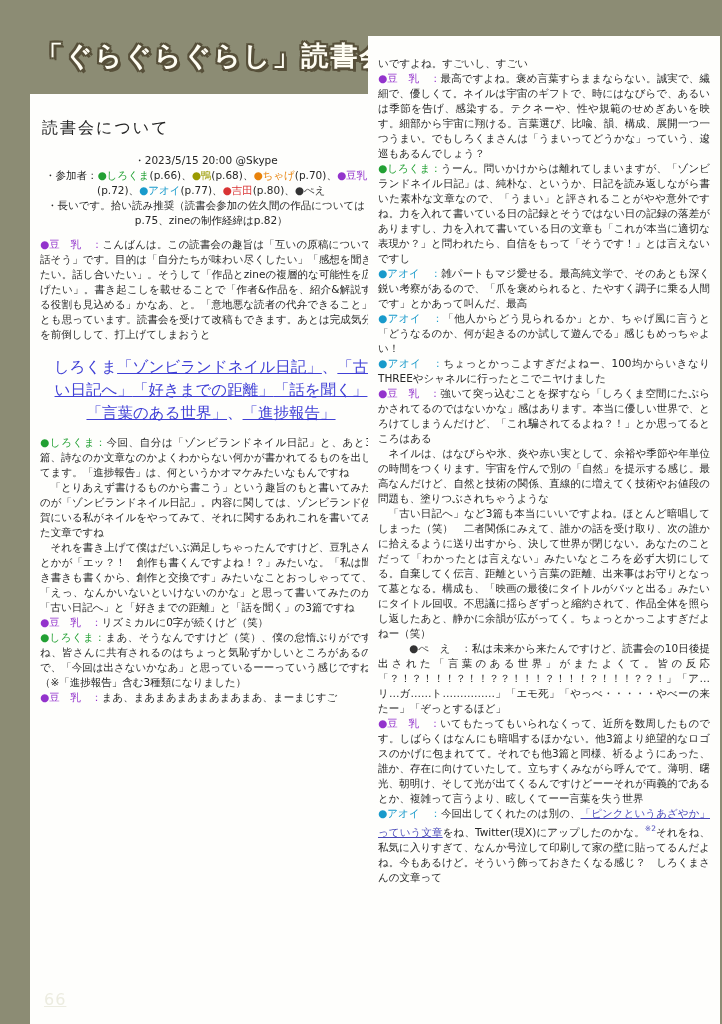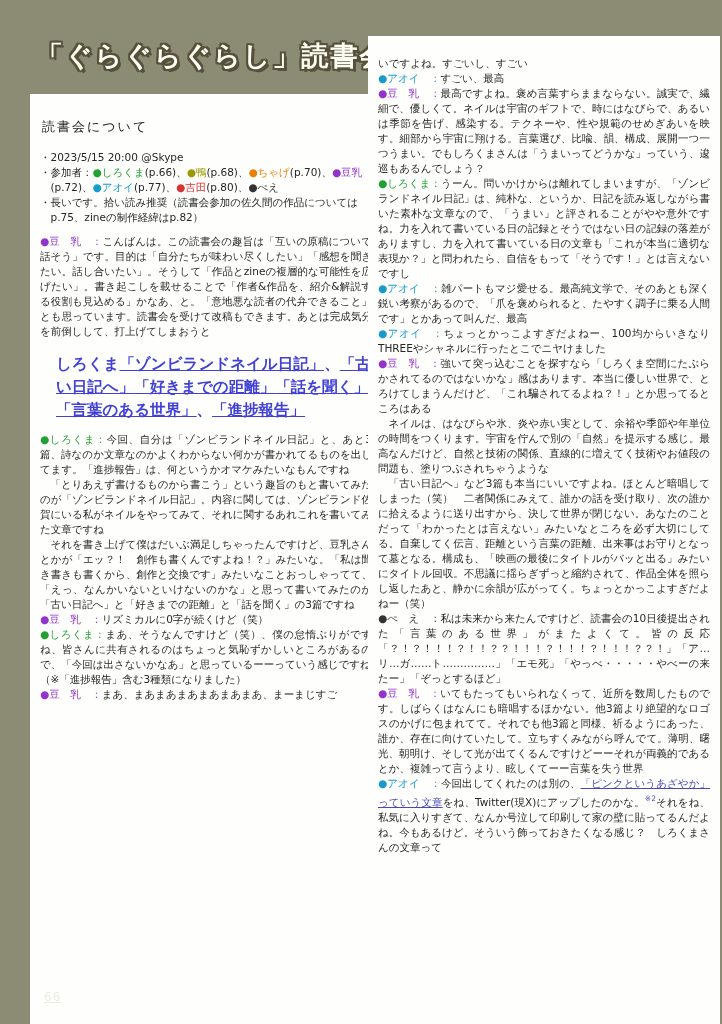--- a/index.html
+++ b/index.html
@@ -17,41 +17,41 @@
       3px 3px 0 #57503A;
     white-space:nowrap;
   }
   .panel{
     position:absolute;background:#FEFEFC;overflow:hidden;
     padding:20px 10px;color:#262626;
   }
   .panel.left{left:30px;top:94px;width:332px;height:890px;}
   .panel.right{left:368px;top:36px;width:332px;height:948px;}
   .section-title{
-    font-size:13px;font-weight:normal;letter-spacing:2px;color:#222;
+    font-size:16px;font-weight:normal;letter-spacing:2px;color:#222;
     margin:4px 0 14px 2px;
   }
   .meta{
     list-style:none;margin:0 0 9px 0;padding:0;
     font-size:10.5px;line-height:15px;
   }
-  .meta li{padding-left:1em;text-indent:-1em;}
+  .meta li{padding-left:1em;text-indent:-1em;text-align:center;}
   .blocks{font-size:10.5px;line-height:15px;text-align:justify;}
   .para.indent{text-indent:1em;}
   .heading{
     color:#4141D6;font-size:15.5px;line-height:23px;
-    margin:14px 0 10px 16px;text-align:left;font-weight:bold;
+    margin:14px 0 10px 10px;text-align:center;font-weight:normal;
   }
   .heading .link{color:inherit;}
   .speaker{font-weight:normal;}
   .link{color:#4848B8;text-decoration:underline;text-underline-offset:1px;cursor:pointer;}
   .sup{font-size:7.5px;vertical-align:super;color:#4848B8;}
   .page-number{
     position:absolute;left:44px;top:990px;
-    font-size:12px;color:#ECECE0;letter-spacing:1px;text-decoration:underline;
+    font-size:16px;color:#ECECE0;letter-spacing:1px;text-decoration:underline;
   }
 </style>
 </head>
 <body>
 
 <div class="title-banner">「ぐらぐらぐらし」読書会</div>
 
 <div class="panel left">
   <div class="section-title">読書会について</div>
   <ul class="meta" id="meta-list">
@@ -68,27 +68,27 @@
       <div class="dialogue"><span class="speaker" style="color: rgb(147, 51, 204);">●豆　乳　：</span><span>リズミカルに0字が続くけど（笑）</span></div>
       <div class="dialogue"><span class="speaker" style="color: rgb(34, 160, 51);">●しろくま：</span><span>まあ、そうなんですけど（笑）、僕の怠惰ぶりがですね、皆さんに共有されるのはちょっと気恥ずかしいところがあるので、「今回は出さないかなあ」と思っているーーっていう感じですね</span></div>
       <div class="para"><span>（※「進捗報告」含む3種類になりました）</span></div>
       <div class="dialogue"><span class="speaker" style="color: rgb(147, 51, 204);">●豆　乳　：</span><span>まあ、まあまあまあまあまあまあ、まーまじすご</span></div>
     </div>
 </div>
 
 <div class="panel right">
   <div class="blocks" id="right-blocks">
       <div class="para"><span>いですよね。すごいし、すごい</span></div>
-      <div class="dialogue"><span class="speaker" style="color: rgb(24, 154, 203);">●アオイ　：</span><span>すごい、最高</span></div>
       <div class="dialogue"><span class="speaker" style="color: rgb(147, 51, 204);">●豆　乳　：</span><span>最高ですよね。褒め言葉すらままならない。誠実で、繊細で、優しくて。ネイルは宇宙のギフトで、時にはなびらで、あるいは季節を告げ、感染する。テクネーや、性や規範のせめぎあいを映す。細部から宇宙に翔ける。言葉選び、比喩、韻、構成、展開一つ一つうまい。でもしろくまさんは「うまいってどうかな」っていう、逡巡もあるんでしょう？</span></div>
       <div class="dialogue"><span class="speaker" style="color: rgb(34, 160, 51);">●しろくま：</span><span>うーん。問いかけからは離れてしまいますが、「ゾンビランドネイル日記」は、純朴な、というか、日記を読み返しながら書いた素朴な文章なので、「うまい」と評されることがやや意外ですね。力を入れて書いている日の記録とそうではない日の記録の落差がありますし、力を入れて書いている日の文章も「これが本当に適切な表現か？」と問われたら、自信をもって「そうです！」とは言えないですし</span></div>
       <div class="dialogue"><span class="speaker" style="color: rgb(24, 154, 203);">●アオイ　：</span><span>雑パートもマジ愛せる。最高純文学で、そのあとも深く鋭い考察があるので、「爪を褒められると、たやすく調子に乗る人間です」とかあって叫んだ、最高</span></div>
+      <div class="dialogue"><span class="speaker" style="color: rgb(24, 154, 203);">●アオイ　：</span><span>「他人からどう見られるか」とか、ちゃげ風に言うと「どうなるのか、何が起きるのか試して遊んでる」感じもめっちゃよい！</span></div>
       <div class="dialogue"><span class="speaker" style="color: rgb(24, 154, 203);">●アオイ　：</span><span>ちょっとかっこよすぎだよねー、100均からいきなりTHREEやシャネルに行ったとこでニヤけました</span></div>
       <div class="dialogue"><span class="speaker" style="color: rgb(147, 51, 204);">●豆　乳　：</span><span>強いて突っ込むことを探すなら「しろくま空間にたぶらかされてるのではないかな」感はあります。本当に優しい世界で、とろけてしまうんだけど、「これ騙されてるよね？！」とか思ってるところはある</span></div>
       <div class="para indent"><span>ネイルは、はなびらや氷、炎や赤い実として、余裕や季節や年単位の時間をつくります。宇宙を佇んで別の「自然」を提示する感じ。最高なんだけど、自然と技術の関係、直線的に増えてく技術やお値段の問題も、塗りつぶされちゃうような</span></div>
       <div class="para indent"><span>「古い日記へ」など3篇も本当にいいですよね。ほとんど暗唱してしまった（笑）　二者関係にみえて、誰かの話を受け取り、次の誰かに拾えるように送り出すから、決して世界が閉じない。あなたのことだって「わかったとは言えない」みたいなところを必ず大切にしてる。自棄してく伝言、距離という言葉の距離、出来事はお守りとなって墓となる。構成も、「映画の最後にタイトルがバッと出る」みたいにタイトル回収。不思議に揺らぎずっと縮約されて、作品全体を照らし返したあと、静かに余韻が広がってく。ちょっとかっこよすぎだよねー（笑）</span></div>
-      <div class="dialogue"><span class="speaker" style="color: rgb(51, 51, 51);">●ぺ　え　：</span><span>私は未来から来たんですけど、読書会の10日後提出された「言葉のある世界」がまたよくて。皆の反応「？！？！！！？！！？？！！！？！！！？！！！？？！」「ア…リ…ガ……ト……………」「エモ死」「やっべ・・・・・やべーの来たー」「ぞっとするほど」</span></div>
+      <div class="dialogue"><span class="speaker" style="color: rgb(51, 51, 51); margin-left: 31px;">●ぺ　え　：</span><span>私は未来から来たんですけど、読書会の10日後提出された「言葉のある世界」がまたよくて。皆の反応「？！？！！！？！！？？！！！？！！！？！！！？？！」「ア…リ…ガ……ト……………」「エモ死」「やっべ・・・・・やべーの来たー」「ぞっとするほど」</span></div>
       <div class="dialogue"><span class="speaker" style="color: rgb(147, 51, 204);">●豆　乳　：</span><span>いてもたってもいられなくって、近所を数周したものです。しばらくはなんにも暗唱するほかない。他3篇より絶望的なロゴスのかげに包まれてて。それでも他3篇と同様、祈るようにあった、誰か、存在に向けていたして。立ちすくみながら呼んでて。薄明、曙光、朝明け、そして光が出てくるんですけどーーそれが両義的であるとか、複雑って言うより、眩しくてーー言葉を失う世界</span></div>
       <div class="dialogue"><span class="speaker" style="color: rgb(24, 154, 203);">●アオイ　：</span><span>今回出してくれたのは別の、</span><span class="link">「ピンクというあざやか」っていう文章</span><span>をね、Twitter(現X)にアップしたのかな。</span><span class="sup">※2</span><span>それをね、私気に入りすぎて、なんか号泣して印刷して家の壁に貼ってるんだよね。今もあるけど。そういう飾っておきたくなる感じ？　しろくまさんの文章って</span></div>
     </div>
 </div>
 
 <div class="page-number">66</div>
 
 </body></html>

